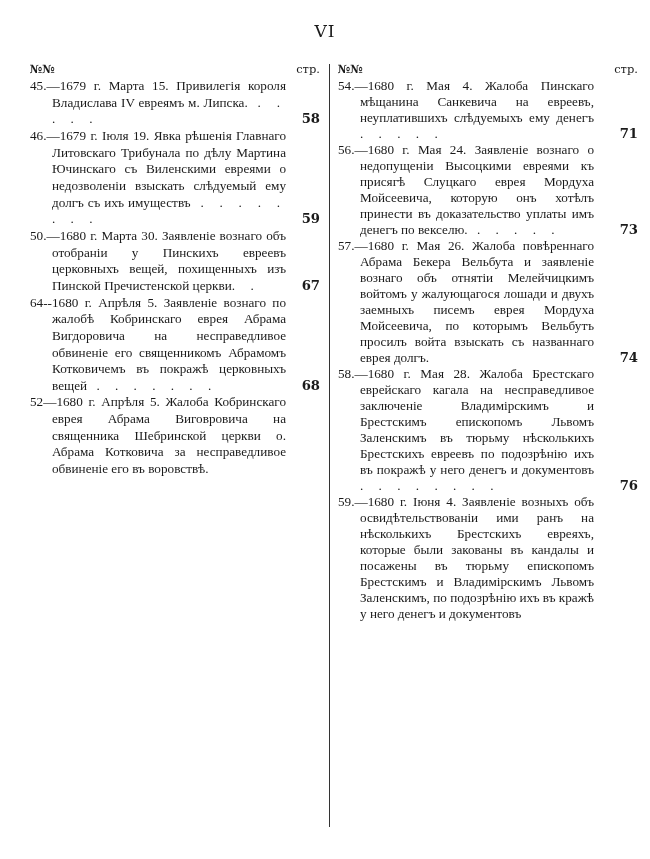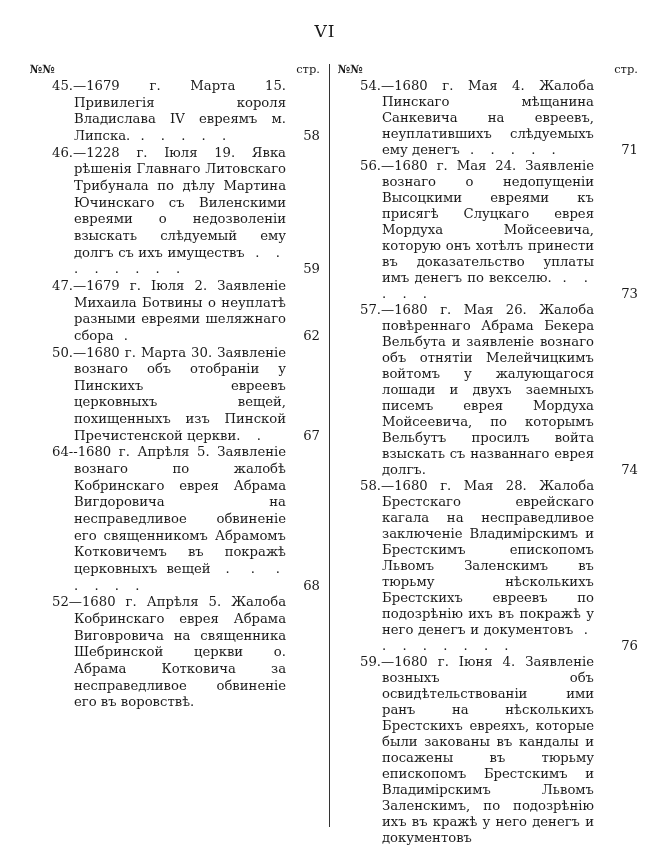--- a/index.html
+++ b/index.html
@@ -11,23 +11,23 @@
   .col { position: absolute; top: 60px; }
   .col-left { left: 30px; width: 290px; }
   .col-right { left: 338px; width: 290px; }
   .col-head { position: relative; height: 18px; font-size: 11.5px; }
   .col-head .nn { position: absolute; left: 0; top: 2px; font-weight: bold; }
   .col-head .str { position: absolute; right: 0; top: 2px; text-align: center; }
   .col-right .col-head .str { right: -10px; }
   .entry { position: relative; font-size: 13.2px; }
   .col-left .entry { line-height: 16.66px; }
   .col-right .entry { line-height: 16.0px; }
-  .entry .text { display: block; padding-left: 22px; text-indent: -22px; margin-left: 22px;
-                 padding-right: 34px; text-align: justify; text-align-last: left; }
-  .entry .page { position: absolute; right: 0; bottom: 0; }
+  .entry .text { display: block; padding-left: 22px; text-indent: -22px; 
+                 padding-right: 34px; text-align: justify; text-align-last: left; font-family: Liberation Serif, serif; }
+  .entry .page { position: absolute; right: 0; bottom: 0; font-weight: bold; }
   .col-right .entry .page { right: -10px; text-align: right; }
   .dots { letter-spacing: 6px; }
 </style>
 </head>
 <body>
 
 <div class="page-number">VI</div>
 
 <div class="divider"></div>
 
@@ -35,26 +35,22 @@
   <div class="col-head">
     <span class="nn">№№</span>
     <span class="str">стр.</span>
   </div>
   <div id="left-entries">
       <div class="entry">
         <span class="text"><span>45.</span><span>—1679 г. Марта 15. Привилегія короля Владислава IV евреямъ м. Липска.</span><span class="dots"> . . . . .</span></span>
         <span class="page">58</span>
       </div>
       <div class="entry">
-        <span class="text"><span>46.</span><span>—1228 г. Іюля 19. Явка рѣшенія Главнаго Литовскаго Трибунала по дѣлу Мартина Ючинскаго съ Виленскими евреями о недозволеніи взыскать слѣдуемый ему долгъ съ ихъ имуществъ</span><span class="dots"> . . . . . . . .</span></span>
+        <span class="text"><span>46.</span><span>—1679 г. Іюля 19. Явка рѣшенія Главнаго Литовскаго Трибунала по дѣлу Мартина Ючинскаго съ Виленскими евреями о недозволеніи взыскать слѣдуемый ему долгъ съ ихъ имуществъ</span><span class="dots"> . . . . . . . .</span></span>
         <span class="page">59</span>
-      </div>
-      <div class="entry">
-        <span class="text"><span>47.</span><span>—1679 г. Іюля 2. Заявленіе Михаила Ботвины о неуплатѣ разными евреями шеляжнаго сбора</span><span class="dots"> .</span></span>
-        <span class="page">62</span>
       </div>
       <div class="entry">
         <span class="text"><span>50.</span><span>—1680 г. Марта 30. Заявленіе вознаго объ отобраніи у Пинскихъ евреевъ церковныхъ вещей, похищенныхъ изъ Пинской Пречистенской церкви</span><span class="dots">. .</span></span>
         <span class="page">67</span>
       </div>
       <div class="entry">
         <span class="text"><span>64</span><span>--1680 г. Апрѣля 5. Заявленіе вознаго по жалобѣ Кобринскаго еврея Абрама Вигдоровича на несправедливое обвиненіе его священникомъ Абрамомъ Котковичемъ въ покражѣ церковныхъ вещей</span><span class="dots"> . . . . . . .</span></span>
         <span class="page">68</span>
       </div>
       <div class="entry">

